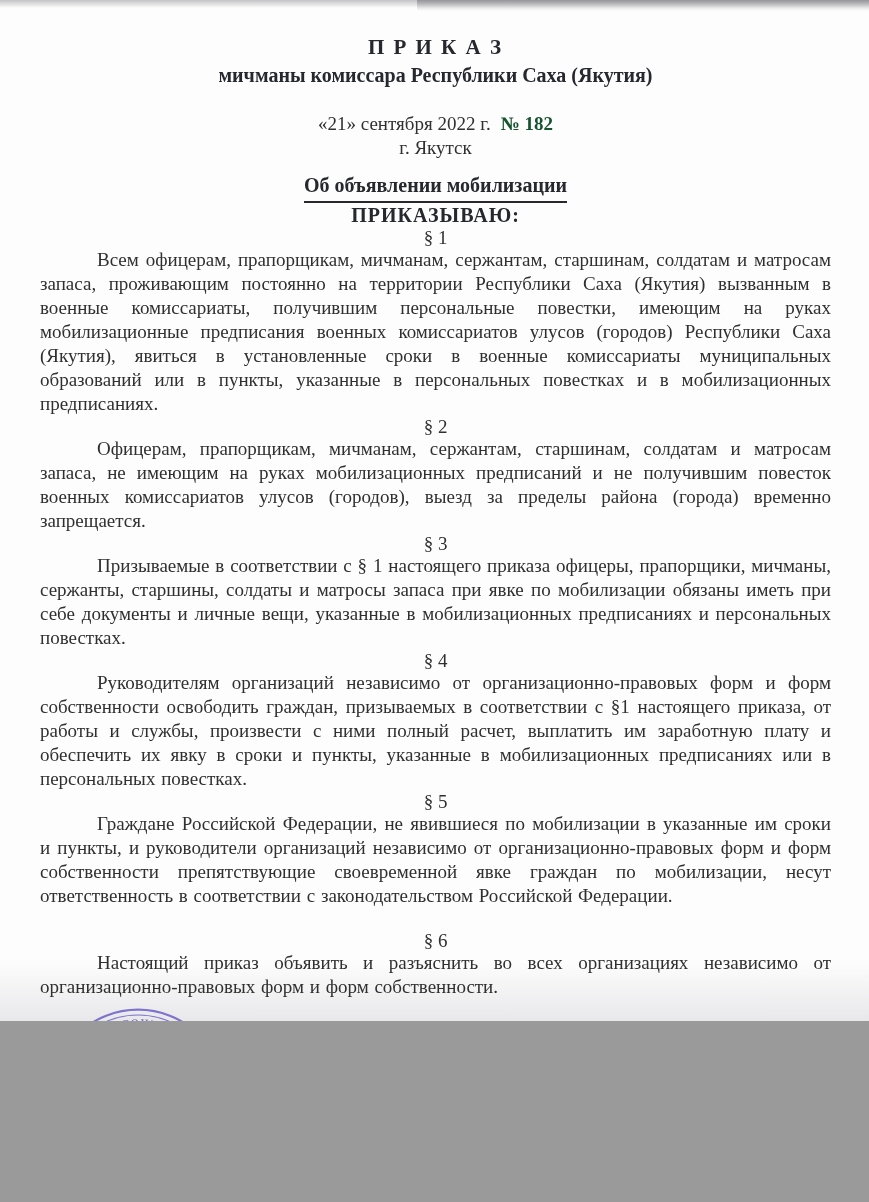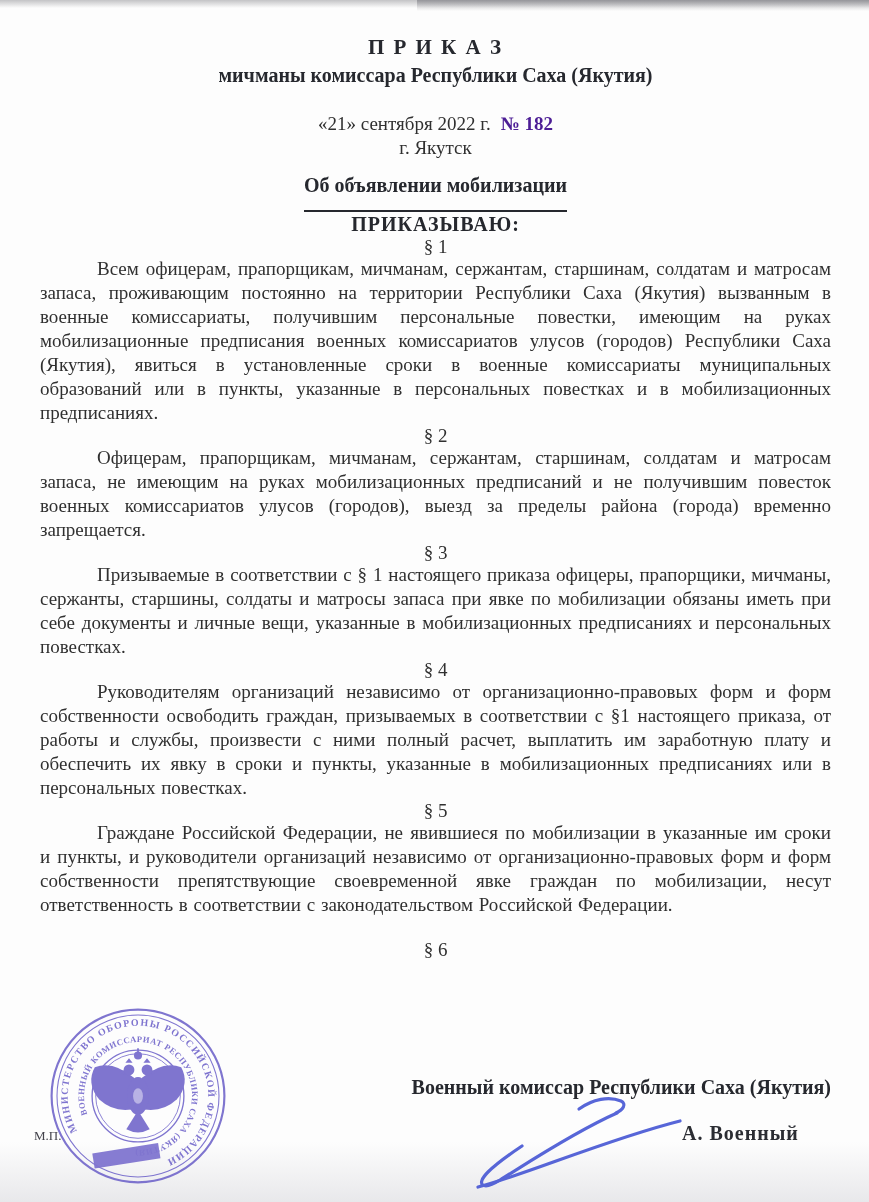--- a/index.html
+++ b/index.html
@@ -1,18 +1,18 @@
 <!DOCTYPE html>
 <html><head>
 <meta charset="utf-8">
 <style>
   html, body { margin: 0; padding: 0; background: #9a9a9a; }
   .page {
     position: relative;
-    width: 869px; height: 1202px;
+    width: 869px; height: 1021px;
     margin: 0 auto;
     background: #fdfdfd;
     overflow: hidden;
     font-family: "Liberation Serif", "DejaVu Serif", serif;
     color: #303030;
   }
   .scan-top {
     position: absolute; top: 0; left: 0; width: 100%; height: 8px;
     background: linear-gradient(to bottom, rgba(125,125,130,0.45), rgba(125,125,130,0));
     z-index: 6;
@@ -31,26 +31,26 @@
 
   .title {
     text-align: center; font-weight: bold; font-size: 21px; line-height: 26px;
     letter-spacing: 2px; color: #26282e;
   }
   .subtitle {
     text-align: center; font-weight: bold; font-size: 20px; line-height: 26px;
     margin-top: 2px; color: #26282e;
   }
   .dateline { text-align: center; font-size: 19px; line-height: 24px; margin-top: 24px; }
-  .dateline .num { font-weight: bold; margin-left: 10px; color: #4c1d95; }
+  .dateline .num { font-weight: bold; margin-left: 10px; color: #14532d; }
   .city { text-align: center; font-size: 19px; line-height: 24px; }
   .subject-wrap { text-align: center; margin-top: 12px; line-height: 26px; }
   .subject {
     display: inline-block; font-weight: bold; font-size: 20px; color: #26282e;
-    border-bottom: 2px solid #26282e; padding-bottom: 12px;
+    border-bottom: 2px solid #26282e; padding-bottom: 3px;
   }
   .body-p {
     margin: 6px 0 0 0;
     font-size: 19px; line-height: 24px;
     text-align: justify;
     text-indent: 57px;
     word-spacing: 1px;
   }
   .order-word {
     text-align: center; font-weight: bold; font-size: 20px; line-height: 24px;
@@ -122,20 +122,21 @@
     <div class="section-num">§ 3</div>
     <p class="section-text mh-s3">Призываемые в соответствии с § 1 настоящего приказа офицеры, прапорщики, мичманы, сержанты, старшины, солдаты и матросы запаса при явке по мобилизации обязаны иметь при себе документы и личные вещи, указанные в мобилизационных предписаниях и персональных повестках.</p>
 
     <div class="section-num">§ 4</div>
     <p class="section-text mh-s4">Руководителям организаций независимо от организационно-правовых форм и форм собственности освободить граждан, призываемых в соответствии с §1 настоящего приказа, от работы и службы, произвести с ними полный расчет, выплатить им заработную плату и обеспечить их явку в сроки и пункты, указанные в мобилизационных предписаниях или в персональных повестках.</p>
 
     <div class="section-num">§ 5</div>
     <p class="section-text mh-s5">Граждане Российской Федерации, не явившиеся по мобилизации в указанные им сроки и пункты, и руководители организаций независимо от организационно-правовых форм и форм собственности препятствующие своевременной явке граждан по мобилизации, несут ответственность в соответствии с законодательством Российской Федерации.</p>
 
     <div class="section-num">§ 6</div>
+    <p class="section-text mh-s6">Настоящий приказ объявить и разъяснить во всех организациях независимо от организационно-правовых форм и форм собственности.</p>
   </div>
 
   <div class="sign-block">
     <div class="sign-position">Военный комиссар Республики Саха (Якутия)</div>
   </div>
   <div class="sign-name">А. Военный</div>
   <div class="seal-mark">М.П.</div>
 
   <svg class="sig-svg" width="252" height="112" viewBox="0 0 252 112">
     <g fill="none" stroke="#4656d4" stroke-width="3.2" stroke-linecap="round" opacity="0.9">

